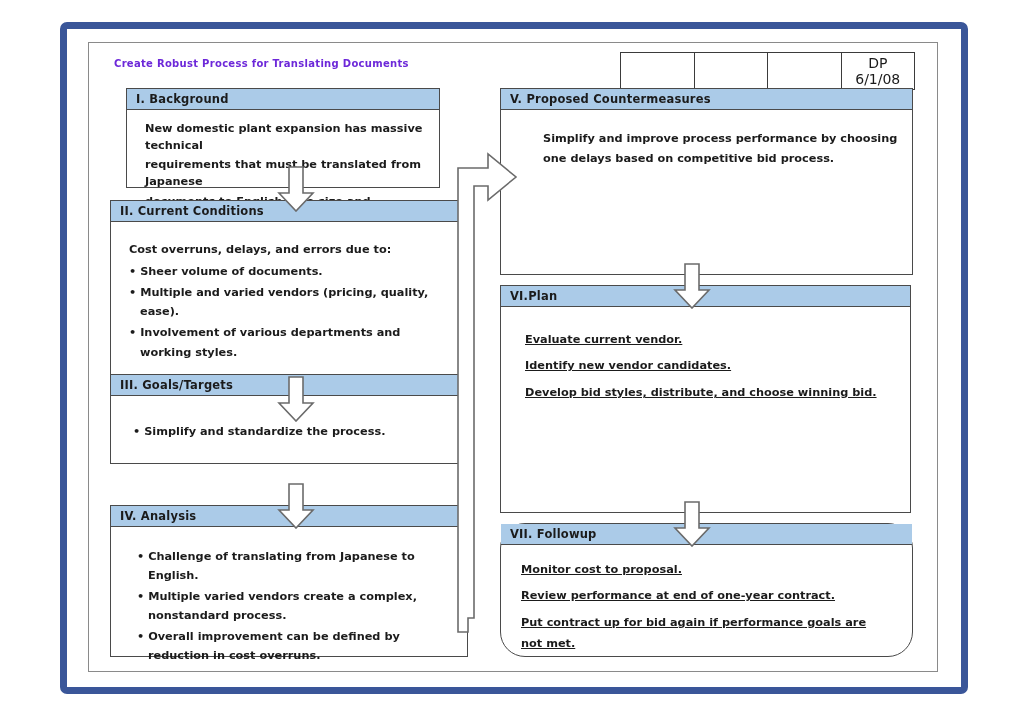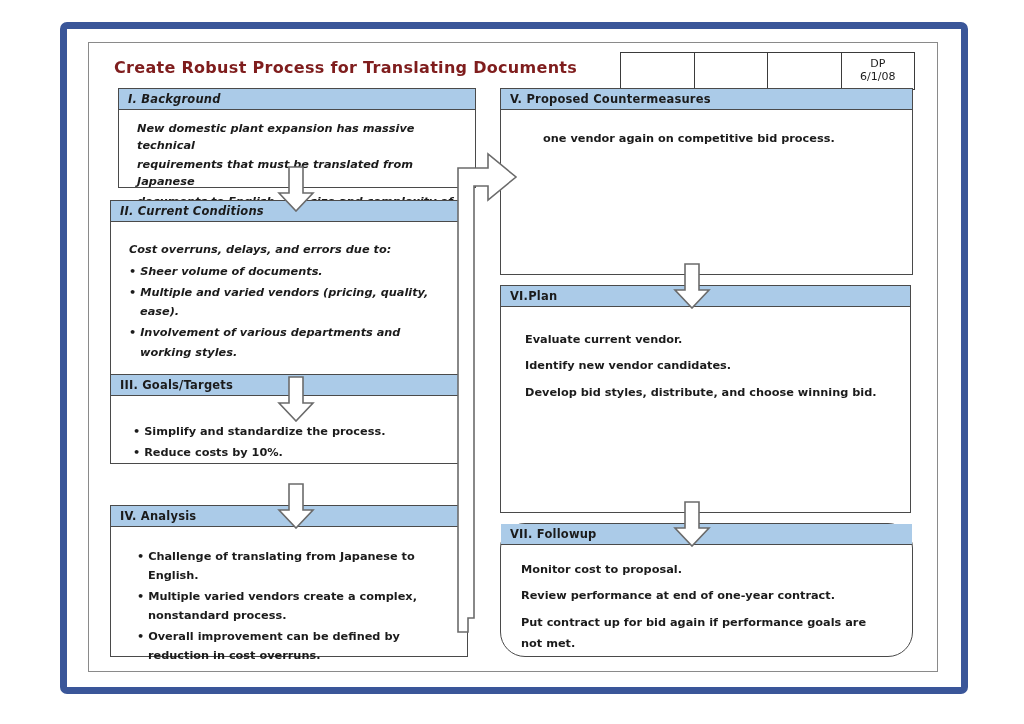--- a/index.html
+++ b/index.html
@@ -40,24 +40,24 @@
     box-sizing: border-box;
     background: #ffffff;
   }
 
   
   #report-title {
     position: absolute;
     left: 114px;
     top: 58px;
     width: 490px;
-    font-size: 16px;
+    font-size: 10px;
     font-weight: 600;
     letter-spacing: .3px;
-    color: #7f1d1d;
+    color: #6d28d9;
     white-space: nowrap;
   }
 
   
   #sig-table {
     position: absolute;
     left: 620px;
     top: 52px;
     width: 295px;
     height: 38px;
@@ -66,21 +66,21 @@
     border: 1px solid #3b3b3b;
   }
   #sig-table .sig-cell {
     flex: 1 1 0;
     border-right: 1px solid #3b3b3b;
     box-sizing: border-box;
     display: flex;
     flex-direction: column;
     align-items: center;
     justify-content: center;
-    font-size: 11px;
+    font-size: 14px;
     line-height: 1.15;
     color: #1b1b1b;
   }
   #sig-table .sig-cell:last-child { border-right: none; }
 
   
   .section {
     position: absolute;
     box-sizing: border-box;
     border: 1px solid #4a4a4a;
@@ -110,25 +110,25 @@
   }
   .sec-body .para { margin: 0 0 2px 0; }
   .sec-body .bullet {
     margin: 0 0 1px 0;
     padding-left: 11px;
     text-indent: -11px;
   }
   .sec-body .bullet::before {
     content: "\2022\00a0";
   }
-  .sec-body .plain { margin: 0 12px 5px 0; }
-
-  
-  #sec-background       { left: 118px; top: 88px;  width: 358px; height: 100px; font-style: italic; }
-  #sec-current          { left: 110px; top: 200px; width: 358px; height: 187px; font-style: italic; }
+  .sec-body .plain { margin: 0 12px 5px 0; text-decoration: underline; }
+
+  
+  #sec-background       { left: 126px; top: 88px;  width: 314px; height: 100px; }
+  #sec-current          { left: 110px; top: 200px; width: 358px; height: 187px; }
   #sec-goals            { left: 110px; top: 374px; width: 358px; height: 90px;  }
   #sec-analysis         { left: 110px; top: 505px; width: 358px; height: 152px; }
 
   
   #sec-countermeasures  { left: 500px; top: 88px;  width: 413px; height: 187px; }
   #sec-plan             { left: 500px; top: 285px; width: 411px; height: 228px; }
   #sec-followup         { left: 500px; top: 523px; width: 413px; height: 134px; border-radius: 25px; }
 
   
   #sec-countermeasures > .sec-body { padding-left: 42px; padding-top: 20px; }
@@ -208,37 +208,37 @@
       <div class="bullet">Sheer volume of documents.</div>
       <div class="bullet">Multiple and varied vendors (pricing, quality, ease).</div>
       <div class="bullet">Involvement of various departments and working styles.</div>
     </div>
   </div>
 
   <div class="section" id="sec-goals">
     <div class="sec-head">III. Goals/Targets</div>
     <div class="sec-body">
       <div class="bullet">Simplify and standardize the process.</div>
-      <div class="bullet">Reduce costs by 10%.</div>
     </div>
   </div>
 
   <div class="section" id="sec-analysis">
     <div class="sec-head">IV. Analysis</div>
     <div class="sec-body">
       <div class="bullet">Challenge of translating from Japanese to English.</div>
       <div class="bullet">Multiple varied vendors create a complex, nonstandard process.</div>
       <div class="bullet">Overall improvement can be defined by reduction in cost overruns.</div>
     </div>
   </div>
 
   <div class="section" id="sec-countermeasures">
     <div class="sec-head">V. Proposed Countermeasures</div>
     <div class="sec-body">
-      <div class="para">one vendor again on competitive bid process.</div>
+      <div class="para">Simplify and improve process performance by choosing</div>
+      <div class="para">one delays based on competitive bid process.</div>
     </div>
   </div>
 
   <div class="section" id="sec-plan">
     <div class="sec-head">VI.Plan</div>
     <div class="sec-body">
       <div class="plain">Evaluate current vendor.</div>
       <div class="plain">Identify new vendor candidates.</div>
       <div class="plain">Develop bid styles, distribute, and choose winning bid.</div>
     </div>

